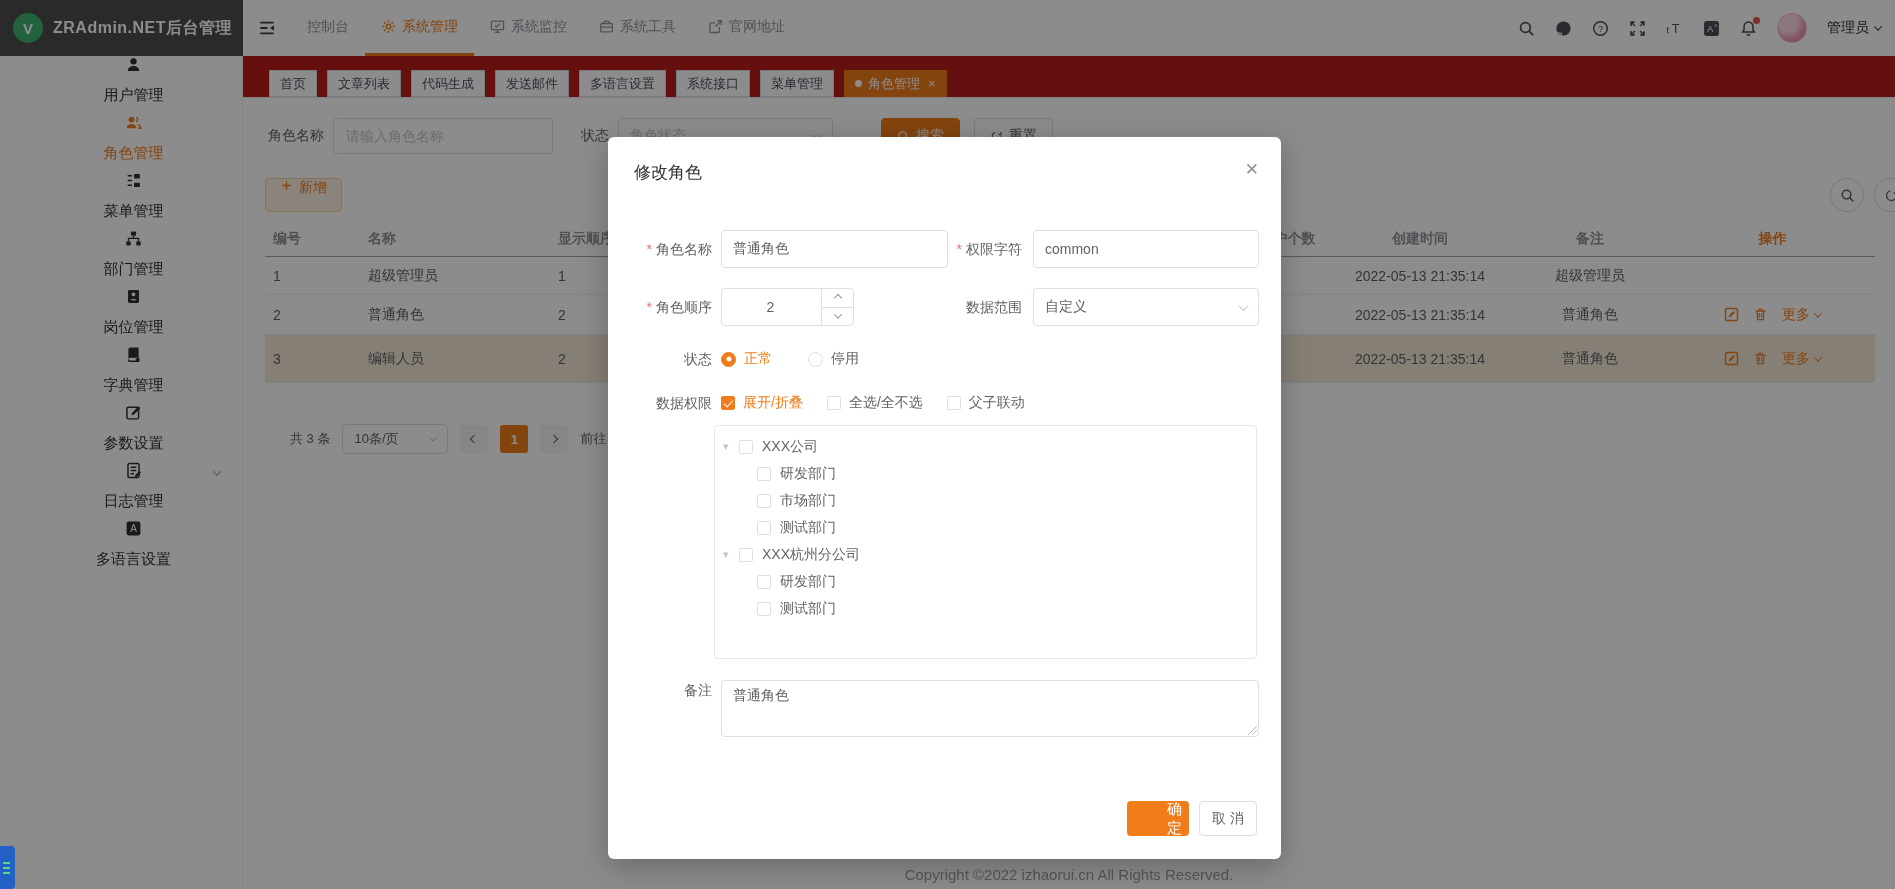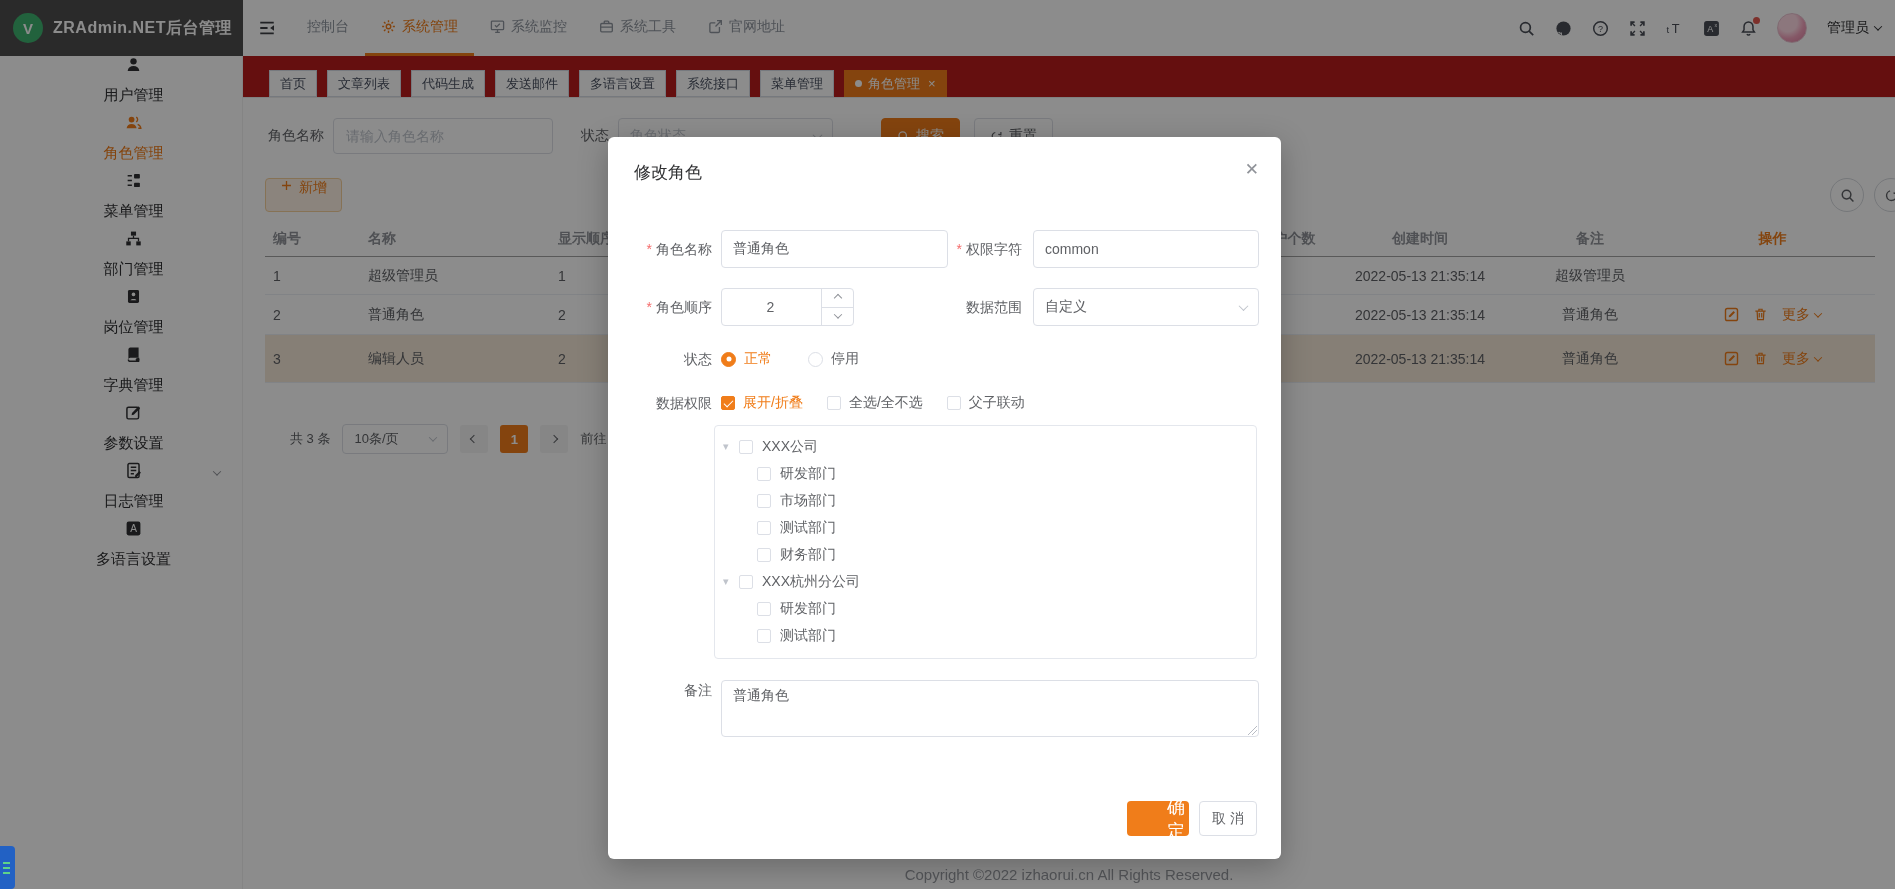--- a/index.html
+++ b/index.html
@@ -114,21 +114,21 @@
   .cbx-group{position:absolute;left:113px;top:255px;display:flex;align-items:center;height:22px;}
   .cbx-group .cbx-item{margin-right:24px;}
   .tree-box{position:absolute;left:106px;top:288px;width:543px;height:234px;border:1px solid #e4e7ed;border-radius:4px;padding-top:7px;overflow:hidden;}
   .tree-row{display:flex;align-items:center;height:27px;padding-left:8px;cursor:pointer;}
   .tree-row .caret{width:16px;color:#c0c4cc;font-size:11px;flex:none;}
   .tree-row .tlabel{margin-left:9px;font-size:14px;color:var(--txt2);}
   .tree-row.child{padding-left:42px;}
   .dlg-textarea{position:absolute;left:113px;top:543px;width:538px;height:57px;border:1px solid var(--border);border-radius:4px;padding:6px 11px;font-size:14px;color:var(--txt2);font-family:"Liberation Sans","DejaVu Sans",sans-serif;resize:none;outline:none;}
   .resize-corner{position:absolute;left:640px;top:589px;width:9px;height:9px;background:
       linear-gradient(135deg,transparent 0 45%,#b8bcc4 45% 53%,transparent 53% 68%,#b8bcc4 68% 76%,transparent 76%);}
-  .btn-confirm{position:absolute;left:519px;top:664px;width:62px;height:35px;background:var(--accent);color:#fff;border-radius:4px;display:flex;align-items:center;justify-content:center;font-size:18px;cursor:pointer;padding-left:40px;}
+  .btn-confirm{position:absolute;left:519px;top:664px;width:62px;height:35px;background:var(--accent);color:#fff;border-radius:4px;display:flex;align-items:center;justify-content:center;font-size:15px;cursor:pointer;padding-left:40px;}
   .btn-cancel{position:absolute;left:591px;top:664px;width:58px;height:35px;background:#fff;border:1px solid var(--border);color:var(--txt2);border-radius:4px;display:flex;align-items:center;justify-content:center;font-size:14px;cursor:pointer;}
 
   .live-widget{position:absolute;left:0;top:846px;width:15px;height:43px;background:#2261c4;border-radius:0 4px 4px 0;z-index:70;display:flex;flex-direction:column;justify-content:center;gap:3px;padding-left:3px;}
   .live-widget span{width:7px;height:2px;background:#5fd38a;}
 </style>
 </head>
 <body>
 
 <header class="topbar">
   <div class="logo">
@@ -547,24 +547,20 @@
         <span class="tlabel">研发部门</span>
       </div>
       <div class="tree-row child">
         <span class="cbx"></span>
         <span class="tlabel">市场部门</span>
       </div>
       <div class="tree-row child">
         <span class="cbx"></span>
         <span class="tlabel">测试部门</span>
       </div>
-      <div class="tree-row child">
-        <span class="cbx"></span>
-        <span class="tlabel">财务部门</span>
-      </div>
       <div class="tree-row parent">
         <span class="caret">▾</span>
         <span class="cbx"></span>
         <span class="tlabel">XXX杭州分公司</span>
       </div>
       <div class="tree-row child">
         <span class="cbx"></span>
         <span class="tlabel">研发部门</span>
       </div>
       <div class="tree-row child">

